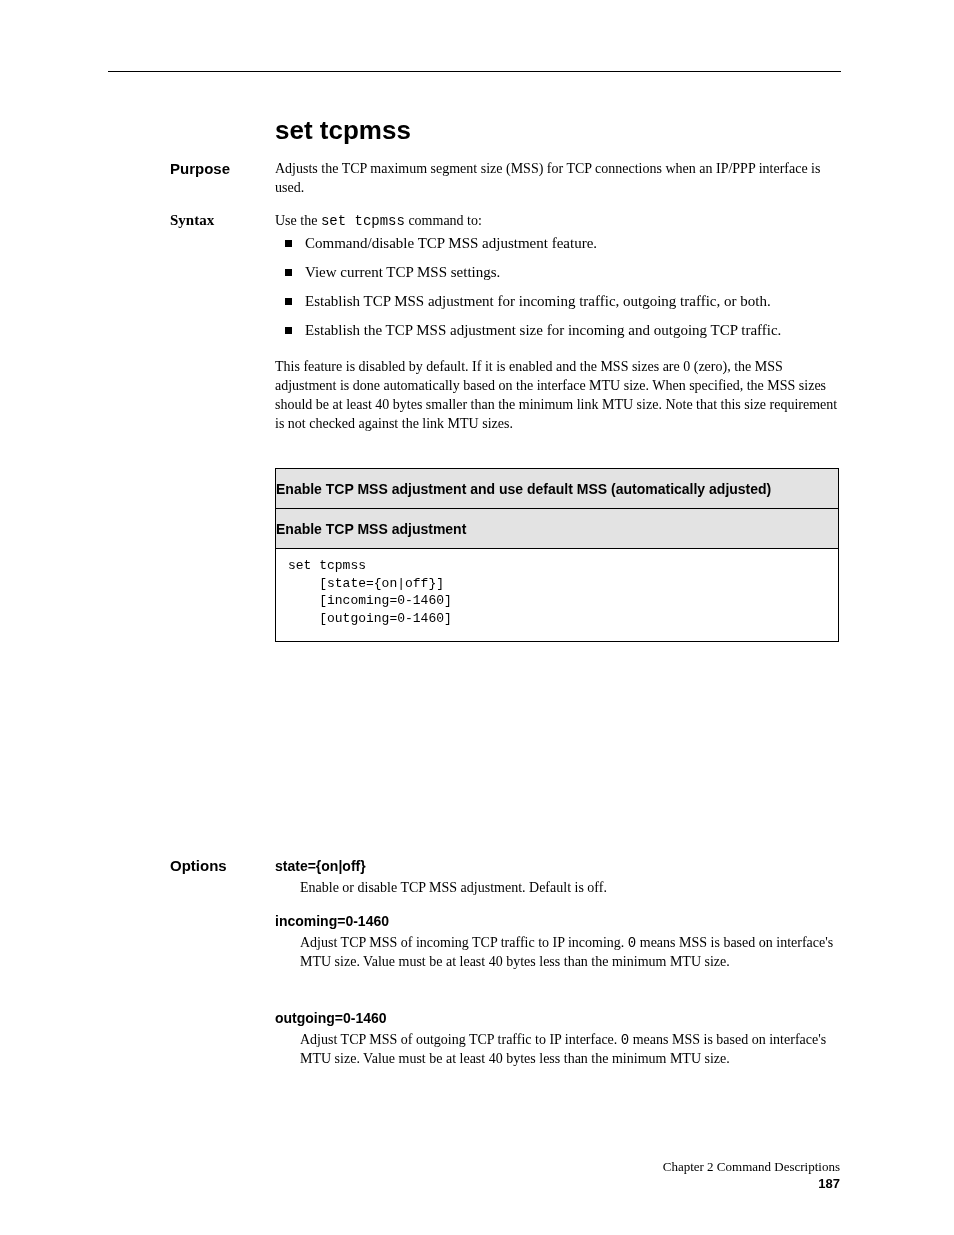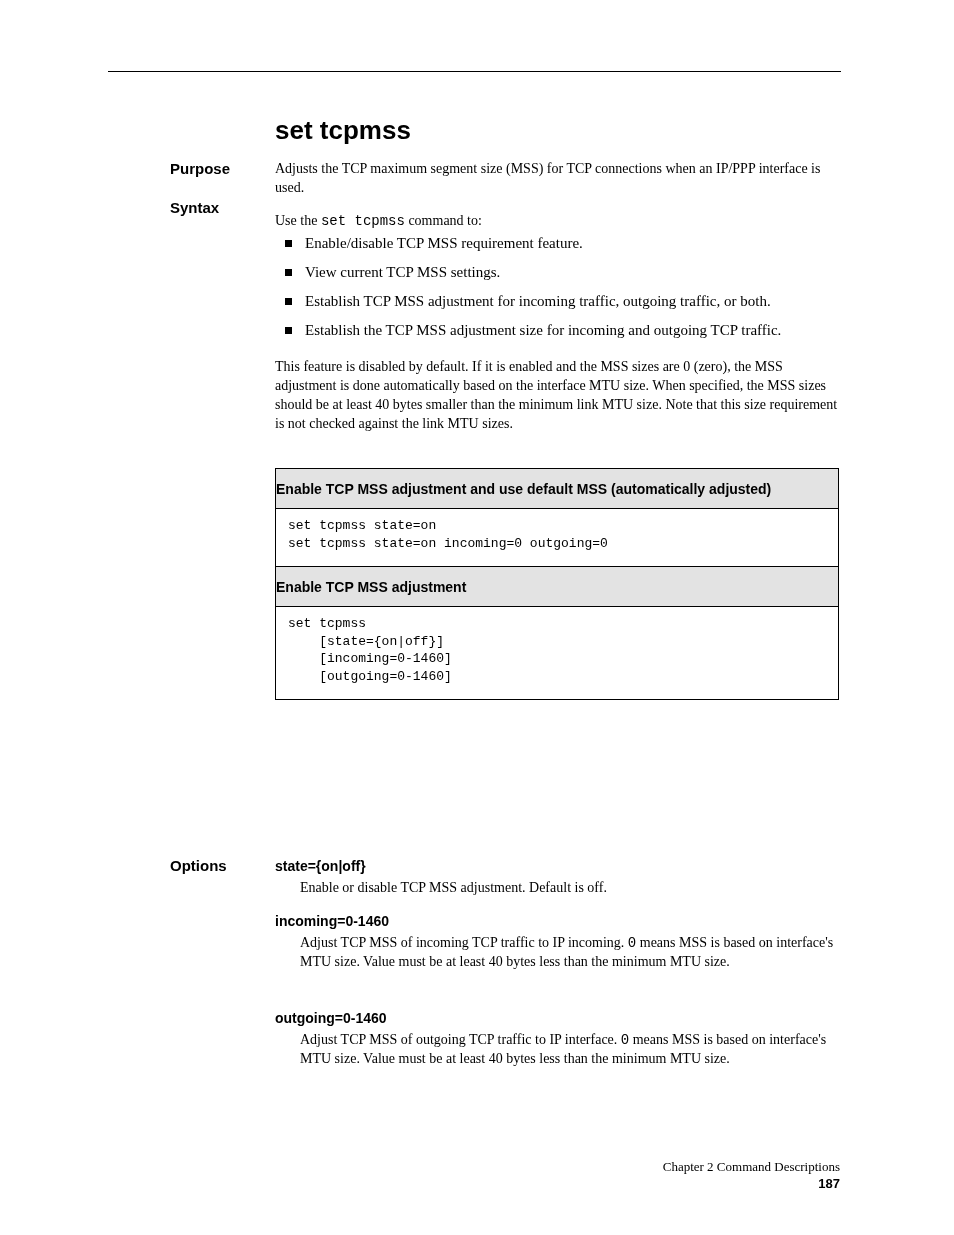--- a/index.html
+++ b/index.html
@@ -106,43 +106,41 @@
 <div class="page">
   <div class="rule"></div>
 
   <div class="heading" style="top:115px; left:275px; font-size:26px;">set tcpmss</div>
 
   <div class="side-label" style="top:160px; left:170px;">Purpose</div>
   <div class="body-text" style="top:160px; left:275px; width:565px;">
     <span>Adjusts the TCP maximum segment size (MSS) for TCP connections when an IP/PPP interface is used.</span>
   </div>
 
-  <div class="side-label" style="top:199px; left:170px;">Syntax</div>
+  <div class="side-label" style="top:212px; left:170px;font-family:Liberation Serif, serif;">Syntax</div>
   <div class="body-text" style="top:212px; left:275px; width:565px;">
     <span>Use the </span><span class="mono">set tcpmss</span><span> command to:</span>
   </div>
 
   <div class="bullet" style="top:240px; left:285px;"></div>
-  <div class="bullet-text" style="top:235px; left:305px; width:535px;">Enable/disable TCP MSS requirement feature.</div>
+  <div class="bullet-text" style="top:235px; left:305px; width:535px;">Command/disable TCP MSS adjustment feature.</div>
 
   <div class="bullet" style="top:269px; left:285px;"></div>
   <div class="bullet-text" style="top:264px; left:305px; width:535px;">View current TCP MSS settings.</div>
 
   <div class="bullet" style="top:298px; left:285px;"></div>
   <div class="bullet-text" style="top:293px; left:305px; width:535px;">Establish TCP MSS adjustment for incoming traffic, outgoing traffic, or both.</div>
 
   <div class="bullet" style="top:327px; left:285px;"></div>
   <div class="bullet-text" style="top:322px; left:305px; width:535px;">Establish the TCP MSS adjustment size for incoming and outgoing TCP traffic.</div>
 
   <div class="body-text" style="top:358px; left:275px; width:565px;">This feature is disabled by default. If it is enabled and the MSS sizes are 0 (zero), the MSS adjustment is done automatically based on the interface MTU size. When specified, the MSS sizes should be at least 40 bytes smaller than the minimum link MTU size. Note that this size requirement is not checked against the link MTU sizes.</div>
 
   <div class="table">
     <div class="row hdr">Enable TCP MSS adjustment and use default MSS (automatically adjusted)</div>
-    <div class="row cell divider">set tcpmss state=on
-set tcpmss state=on incoming=0 outgoing=0</div>
     <div class="row hdr">Enable TCP MSS adjustment</div>
     <div class="row cell">set tcpmss
     [state={on|off}]
     [incoming=0-1460]
     [outgoing=0-1460]</div>
   </div>
 
   <div class="side-label" style="top:857px; left:170px;">Options</div>
 
   <div class="body-text" style="top:857px; left:275px; font-family:Arial, Helvetica, sans-serif; font-weight:bold;text-align:right;">state={on|off}</div>

